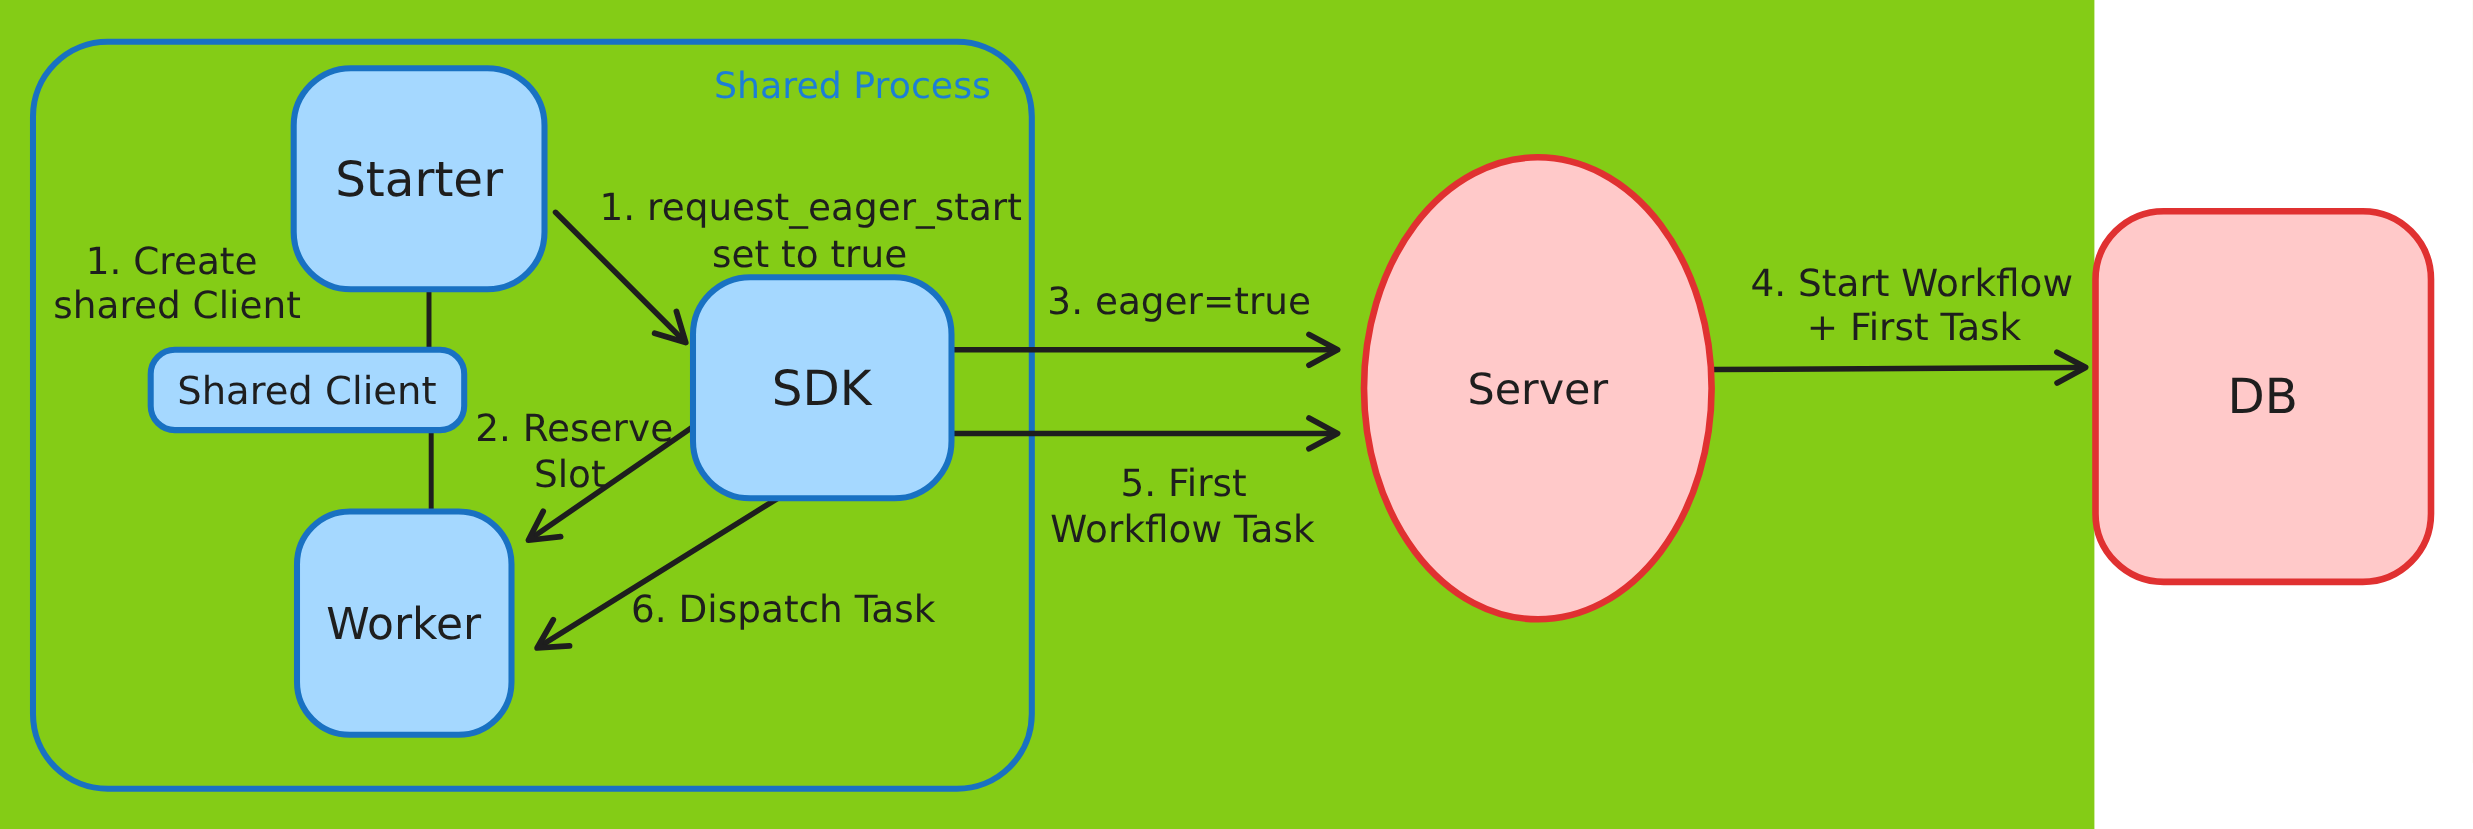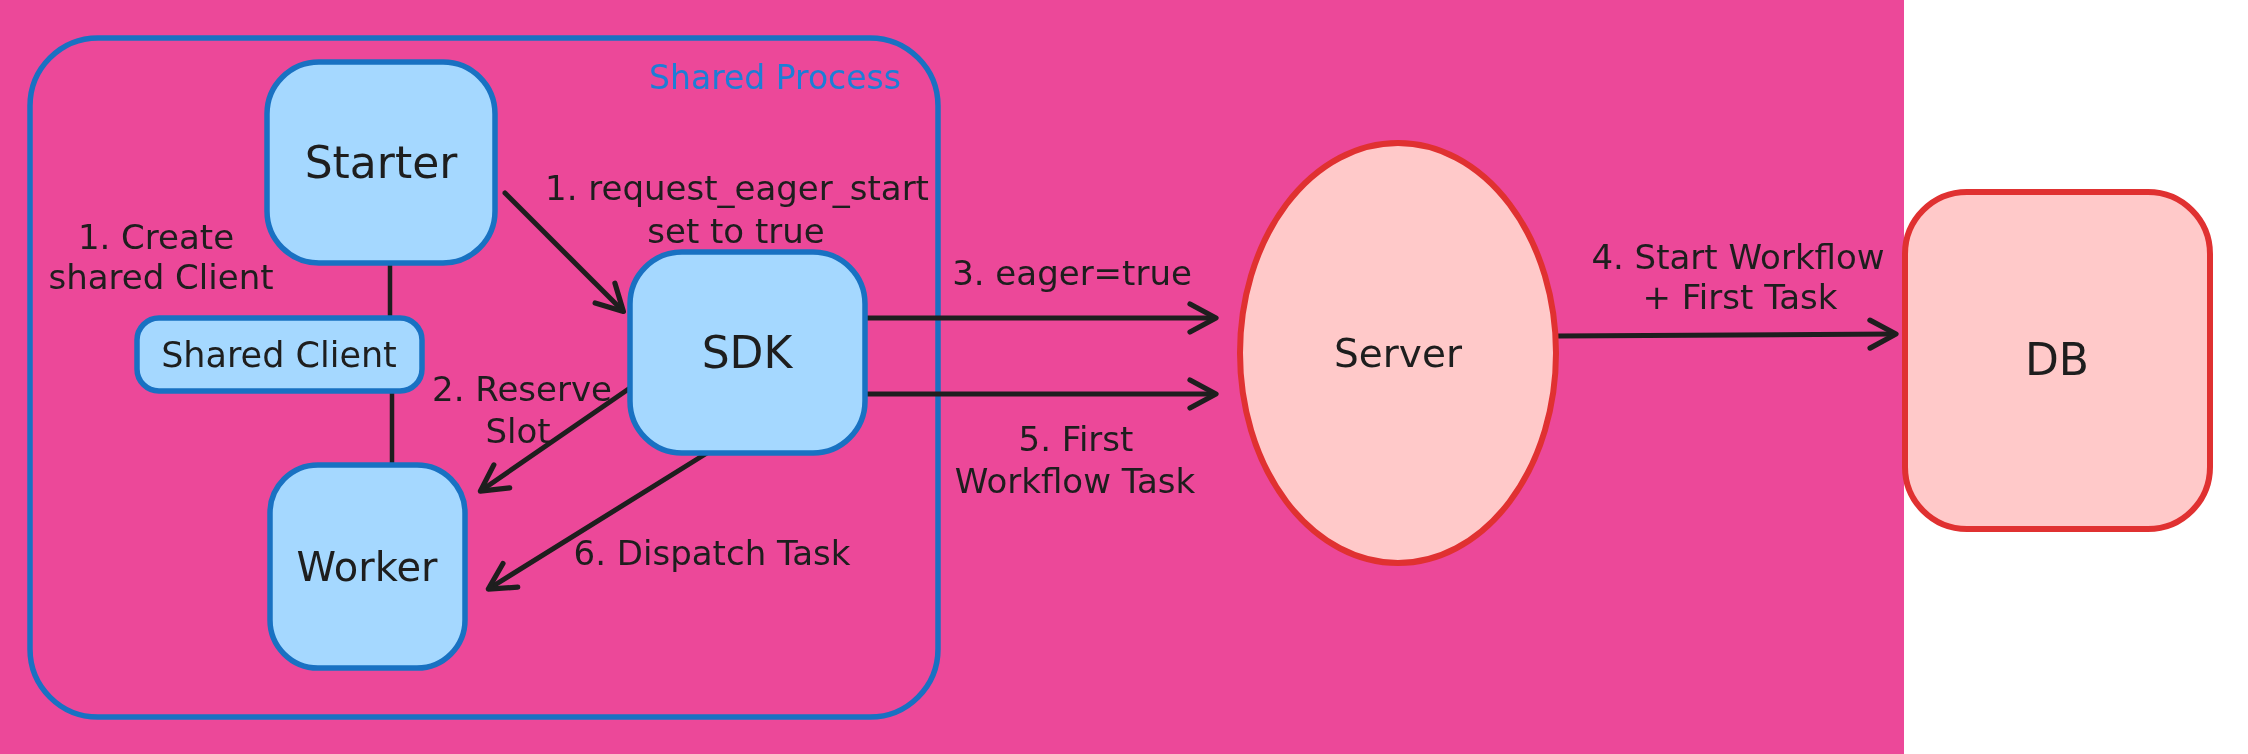--- a/index.html
+++ b/index.html
@@ -4,21 +4,21 @@
 <style>
   html, body {
     margin: 0;
     padding: 0;
     background: #ffffff;
   }
   .canvas {
     position: relative;
     width: 1904px;
     height: 754px;
-    background: #ec4899;
+    background: #84cc16;
     font-family: "DejaVu Sans", sans-serif;
     text-align: center;
   }
   svg text {
     font-family: "DejaVu Sans", sans-serif;
     fill: #1e1e1e;
   }
   .node-label       { font-size: 44px; }
   .node-label-md    { font-size: 40px; }
   .node-label-sm    { font-size: 35px; }

